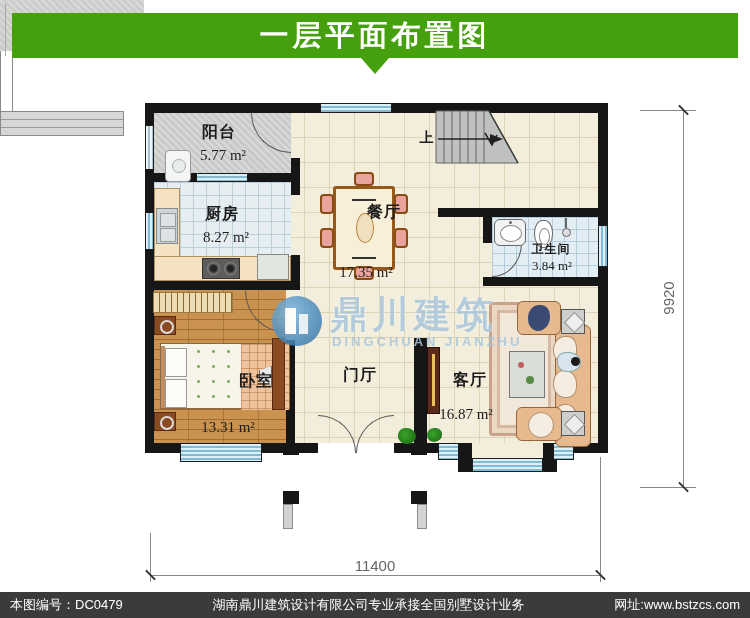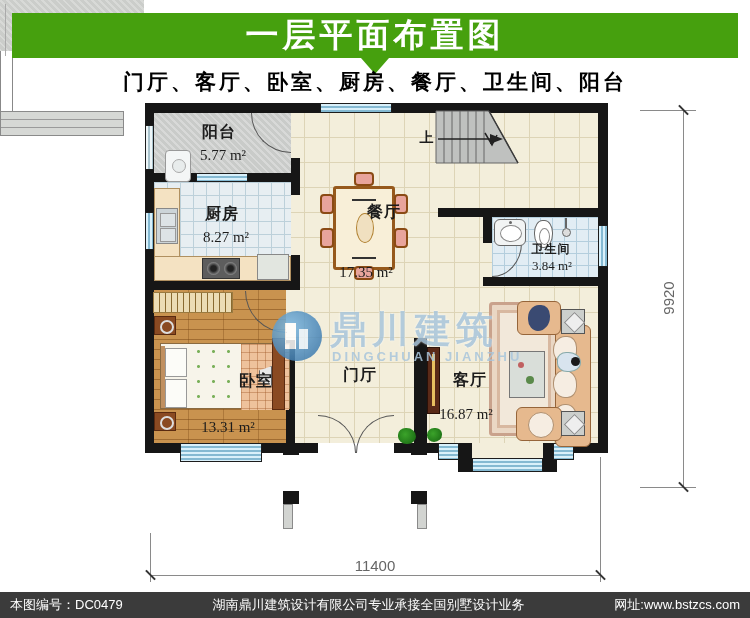--- a/index.html
+++ b/index.html
@@ -2,21 +2,21 @@
 <html><head>
 <meta charset="utf-8">
 <style>
   html,body{margin:0;padding:0;background:#fff;}
   #canvas{position:relative;width:750px;height:618px;background:#fff;overflow:hidden;
           font-family:"Liberation Sans",sans-serif;}
   .abs{position:absolute;}
   
   #header-bar{left:12px;top:13px;width:726px;height:45px;background:#46a00e;
               display:flex;align-items:center;justify-content:center;}
-  #header-bar span{color:#fff;font-size:33px;font-weight:bold;letter-spacing:4px;}
+  #header-bar span{color:#fff;font-size:29px;font-weight:bold;letter-spacing:4px;}
   #header-pointer{left:361px;top:58px;width:0;height:0;border-left:14px solid transparent;
                   border-right:14px solid transparent;border-top:16px solid #46a00e;}
   #subtitle{left:0;top:68px;width:750px;text-align:center;font-size:21px;font-weight:bold;
             color:#000;letter-spacing:3px;font-family:"Liberation Serif",serif;}
   
   .wall{position:absolute;background:#161616;z-index:3;}
   .win-h{position:absolute;z-index:4;border:1px solid #1c1c1c;box-sizing:border-box;
          background:repeating-linear-gradient(180deg,#d9f0fa 0 2px,#84b9d2 2px 4px);}
   .win-v{position:absolute;z-index:4;border:1px solid #1c1c1c;box-sizing:border-box;
          background:repeating-linear-gradient(90deg,#d9f0fa 0 2px,#84b9d2 2px 4px);}
@@ -56,21 +56,21 @@
   #slide-door div{position:absolute;left:5px;top:4px;width:1px;height:52px;background:#aaa;}
   
   .lbl,.area{position:absolute;z-index:7;transform:translate(-50%,-50%);white-space:nowrap;
      color:#1c1c1c;font-family:"Liberation Serif",serif;}
   .lbl{font-size:16px;font-weight:bold;letter-spacing:1px;}
   .area{font-size:15px;}
   
   .furn{position:absolute;z-index:5;box-sizing:border-box;}
   .chair{position:absolute;z-index:5;background:#e8a49c;border:2px solid #8a4a14;border-radius:4px;box-sizing:border-box;}
   
-  #wm{position:absolute;z-index:6;left:272px;top:294px;width:260px;height:62px;opacity:.85;pointer-events:none;margin-top:15px;}
+  #wm{position:absolute;z-index:6;left:272px;top:294px;width:260px;height:62px;opacity:.85;pointer-events:none;}
   #wm-logo{position:absolute;left:0;top:2px;width:50px;height:50px;border-radius:50%;
      background:radial-gradient(circle at 35% 35%,#7db9e2,#2d6ba2);}
   #wm-logo div{position:absolute;left:13px;top:12px;width:11px;height:26px;background:#fff;}
   #wm-logo div+div{left:27px;top:18px;width:9px;height:20px;background:#e8f2fa;}
   #wm-cn{position:absolute;left:58px;top:-4px;font-size:37px;font-weight:bold;color:#a9c6dc;
      letter-spacing:5px;text-shadow:0 0 2px #fff;font-family:"Liberation Serif",serif;}
   #wm-en{position:absolute;left:60px;top:40px;font-size:13px;font-weight:bold;color:#a9c6dc;letter-spacing:3px;text-align:right;}
   
   .dim-line{position:absolute;background:#8a8a8a;z-index:2;}
   .tick{position:absolute;width:13px;height:2px;background:#333;z-index:2;}
@@ -82,21 +82,20 @@
 </style>
 </head>
 <body>
 
 <div id="canvas">
 
   <div class="abs" id="header-bar">
     <span>一层平面布置图</span>
   </div>
   <div class="abs" id="header-pointer"></div>
-  <div class="abs" id="subtitle">门厅、客厅、卧室、厨房、餐厅、卫生间、阳台</div>
 
   <div class="floor" id="floor-main"></div>
   <div class="floor" id="floor-balcony"></div>
   <div class="floor" id="floor-kitchen"></div>
   <div class="floor" id="floor-bedroom"></div>
   <div class="floor" id="floor-bath"></div>
   <div class="floor" id="floor-bay"></div>
   <div id="porch-floor"></div>
 
   <div class="wall" style="left:145px;top:103px;width:175px;height:10px"></div>

